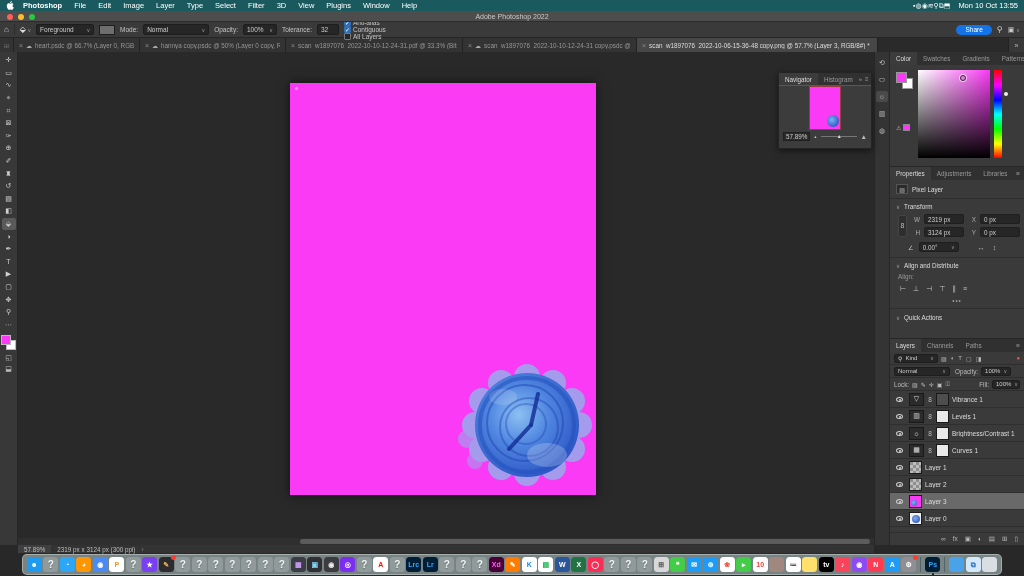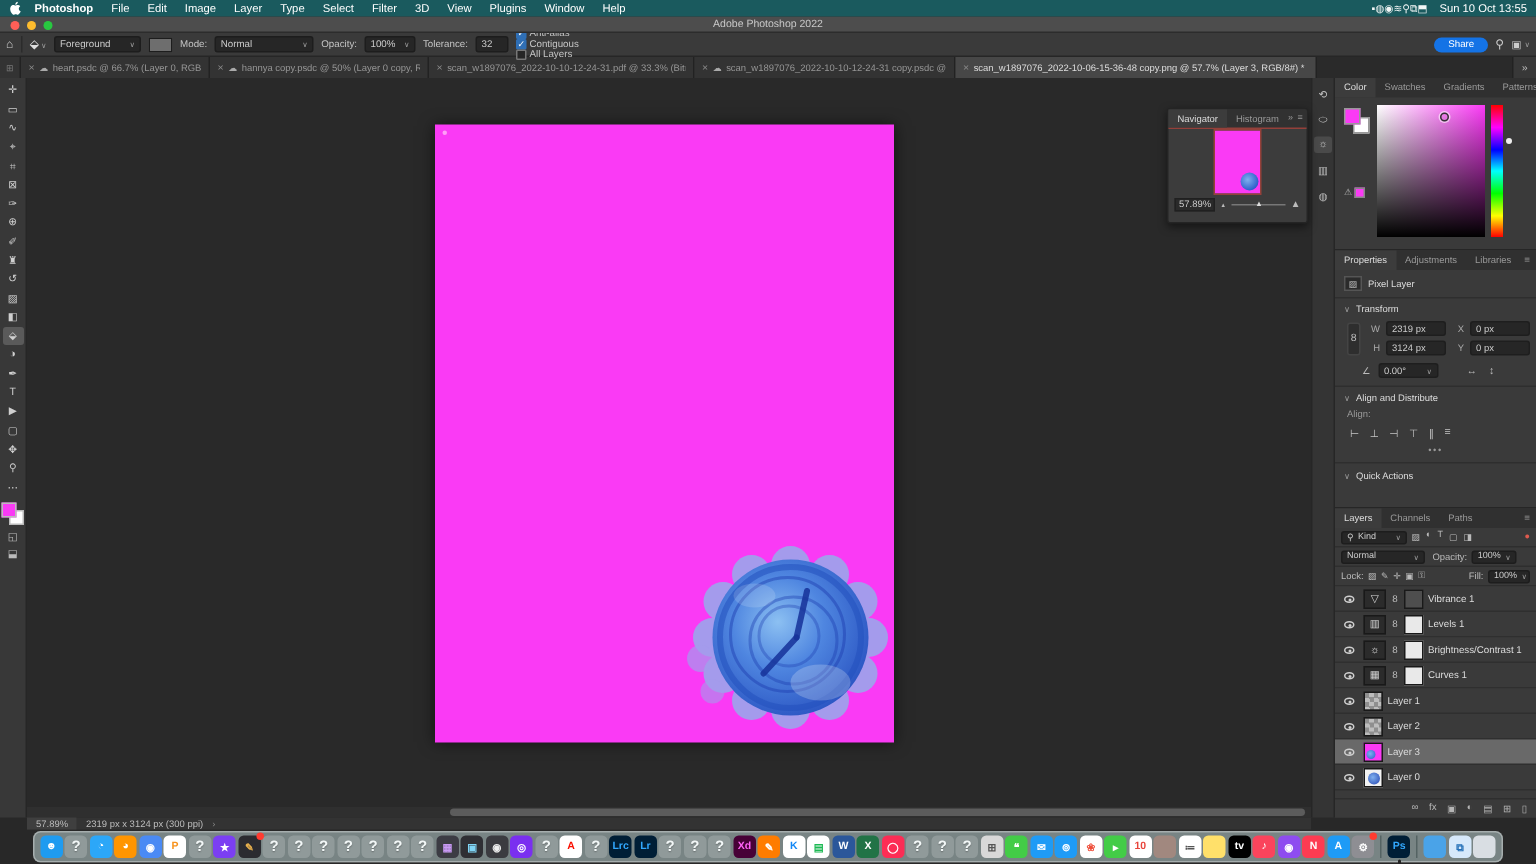--- a/index.html
+++ b/index.html
@@ -240,21 +240,21 @@
         <path fill="#fff" d="M11.6 8.6c0-2 1.6-2.9 1.7-3-.9-1.3-2.3-1.5-2.8-1.5-1.2-.1-2.3.7-2.9.7-.6 0-1.5-.7-2.5-.7C3.8 4.1 2.6 4.9 2 6.1c-1.3 2.3-.3 5.7 1 7.6.6.9 1.4 2 2.4 1.9 1-.1 1.3-.6 2.5-.6 1.2 0 1.5.6 2.5.6 1.1 0 1.7-.9 2.4-1.9.7-1.1 1-2.1 1-2.2-.1 0-2.2-.8-2.2-2.9zM9.7 2.7c.5-.7.9-1.6.8-2.5-.8 0-1.7.5-2.3 1.2-.5.6-.9 1.5-.8 2.4.9.1 1.8-.4 2.3-1.1z"></path>
       </svg>
   </span>
   <span>
     
   <span class="mitem is-bold">Photoshop</span><span class="mitem">File</span><span class="mitem">Edit</span><span class="mitem">Image</span><span class="mitem">Layer</span><span class="mitem">Type</span><span class="mitem">Select</span><span class="mitem">Filter</span><span class="mitem">3D</span><span class="mitem">View</span><span class="mitem">Plugins</span><span class="mitem">Window</span><span class="mitem">Help</span></span>
   <span id="mb-right">
     <span>
       
     <span class="sico">▪</span><span class="sico">◍</span><span class="sico">◉</span><span class="sico">≋</span><span class="sico">⚲</span><span class="sico">⧉</span><span class="sico">⬒</span></span>
-    <span id="mb-clock">Sun 10 Oct 13:55</span>
+    <span id="mb-clock">Mon 10 Oct 13:55</span>
   </span>
 </div>
 
 <div id="titlebar">
   <span class="tlight" id="tl-close"></span>
   <span class="tlight" id="tl-min"></span>
   <span class="tlight" id="tl-zoom"></span>
   <div id="win-title">Adobe Photoshop 2022</div>
 </div>
 

